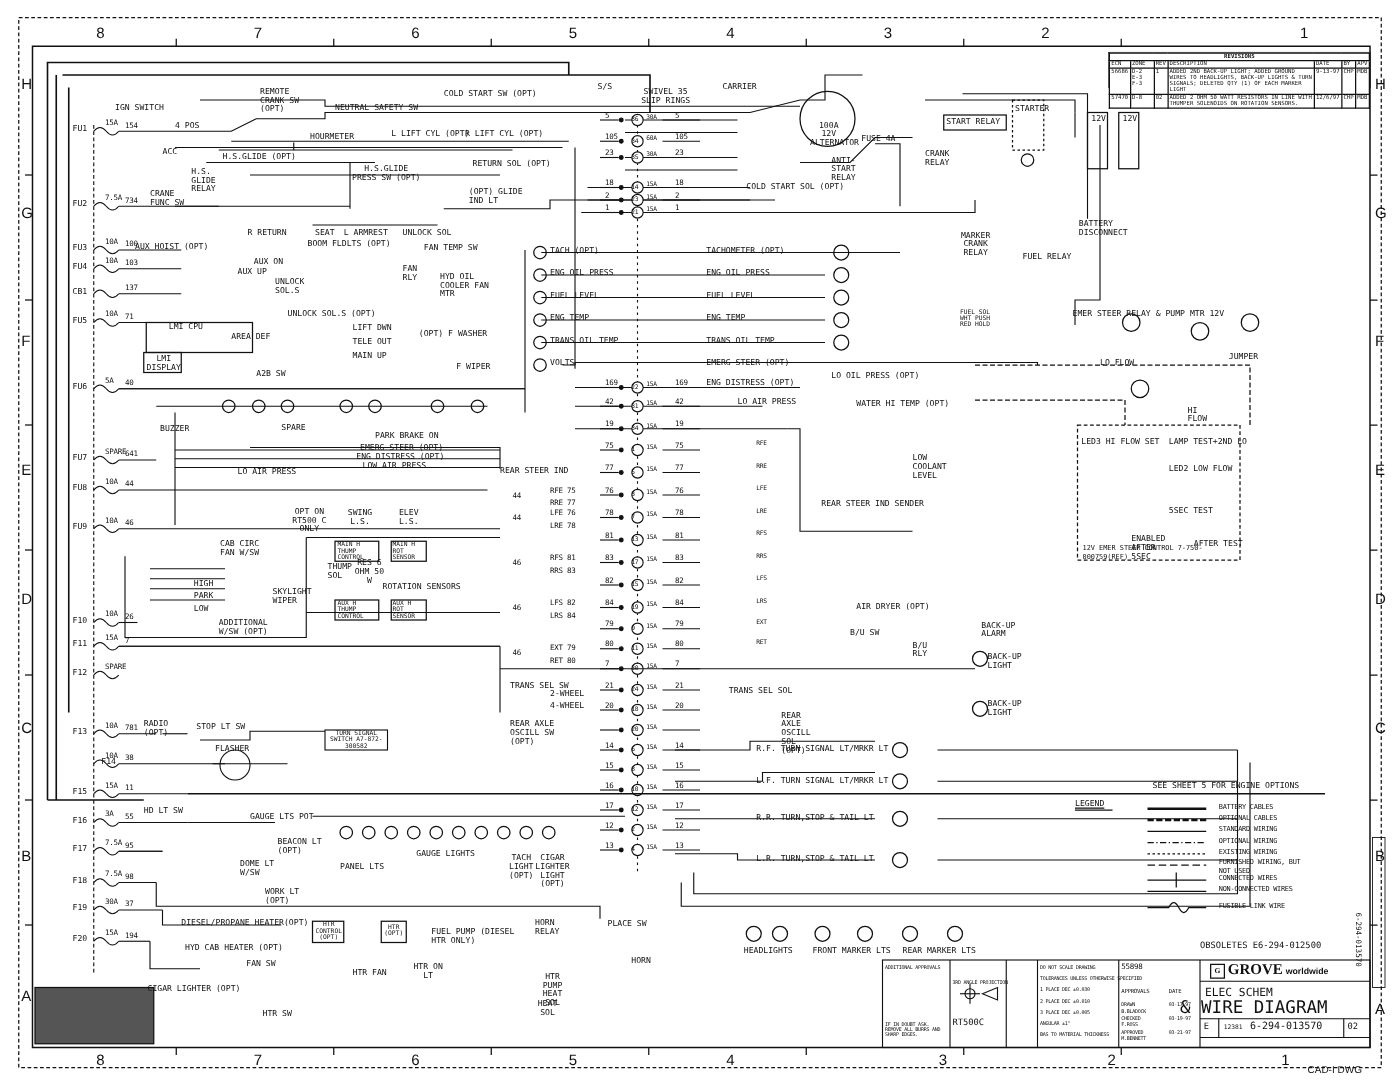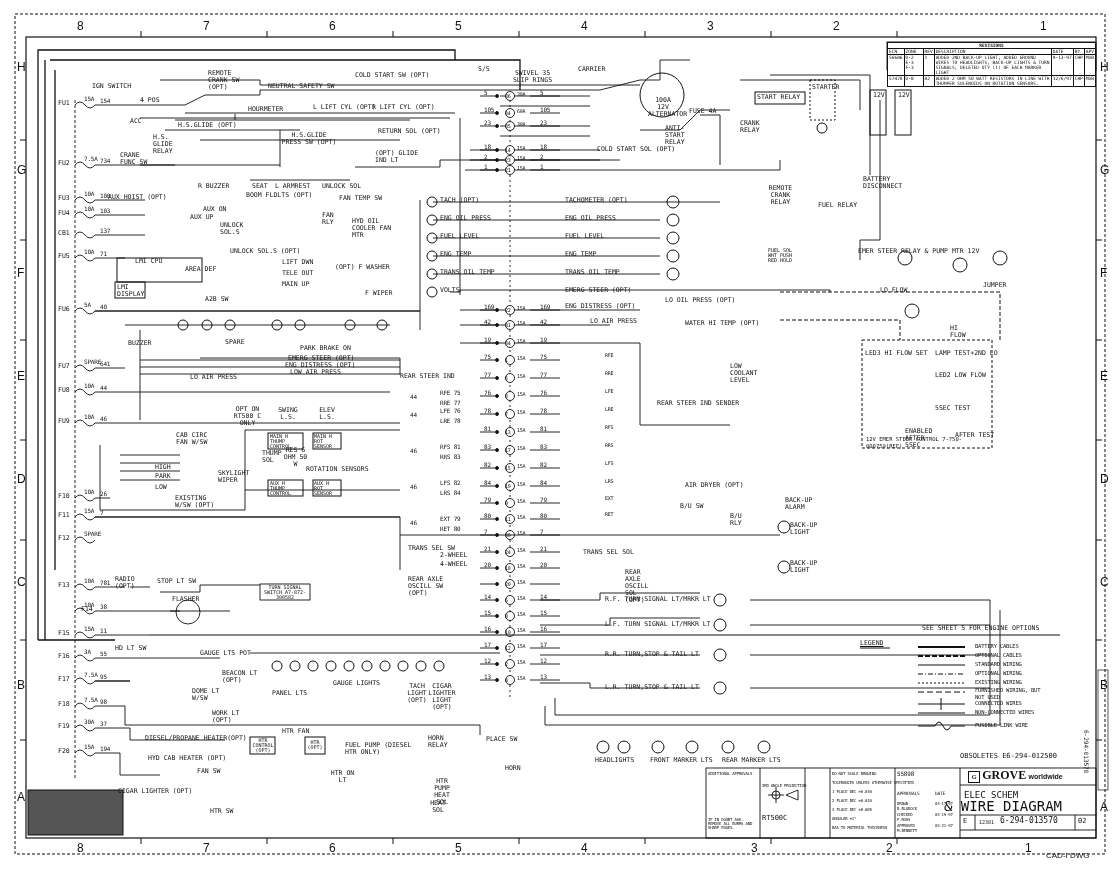--- a/index.html
+++ b/index.html
@@ -718,56 +718,56 @@
 <div class="lbl" style="left:355px;top:72px">COLD START SW (OPT)</div>
 <div class="lbl" style="left:248px;top:106px">HOURMETER</div>
 <div class="lbl" style="left:313px;top:104px">L LIFT CYL (OPT)</div>
 <div class="lbl" style="left:372px;top:104px">R LIFT CYL (OPT)</div>
 <div class="lbl" style="left:178px;top:122px">H.S.GLIDE (OPT)</div>
 <div class="lbl" style="left:153px;top:134px;width:28px;white-space:normal">H.S. GLIDE RELAY</div>
 <div class="lbl" style="left:280px;top:132px;width:58px;white-space:normal;text-align:center">H.S.GLIDE PRESS SW (OPT)</div>
 <div class="lbl" style="left:378px;top:128px">RETURN SOL (OPT)</div>
 <div class="lbl" style="left:375px;top:150px;width:45px;white-space:normal">(OPT) GLIDE IND LT</div>
 <div class="lbl" style="left:120px;top:152px;width:30px;white-space:normal">CRANE FUNC SW</div>
-<div class="lbl" style="left:198px;top:183px">R BUZZER</div>
+<div class="lbl" style="left:198px;top:183px">R RETURN</div>
 <div class="lbl" style="left:252px;top:183px">SEAT</div>
 <div class="lbl" style="left:275px;top:183px">L ARMREST</div>
 <div class="lbl" style="left:322px;top:183px">UNLOCK SOL</div>
 <div class="lbl" style="left:108px;top:194px">AUX HOIST (OPT)</div>
 <div class="lbl" style="left:203px;top:206px">AUX ON</div>
 <div class="lbl" style="left:190px;top:214px">AUX UP</div>
 <div class="lbl" style="left:220px;top:222px;width:25px;white-space:normal">UNLOCK SOL.S</div>
 <div class="lbl" style="left:246px;top:192px">BOOM FLDLTS (OPT)</div>
 <div class="lbl" style="left:339px;top:195px">FAN TEMP SW</div>
 <div class="lbl" style="left:322px;top:212px;width:15px;white-space:normal">FAN RLY</div>
 <div class="lbl" style="left:352px;top:218px;width:50px;white-space:normal">HYD OIL COOLER FAN MTR</div>
 <div class="lbl" style="left:230px;top:248px">UNLOCK SOL.S (OPT)</div>
 <div class="lbl" style="left:282px;top:259px">LIFT DWN</div>
 <div class="lbl" style="left:282px;top:270px">TELE OUT</div>
 <div class="lbl" style="left:282px;top:281px">MAIN UP</div>
 <div class="lbl" style="left:135px;top:258px">LMI CPU</div>
-<div class="lbl" style="left:117px;top:284px;width:28px;white-space:normal;">LMI DISPLAY</div>
+<div class="lbl" style="left:117px;top:284px;width:28px;white-space:normal;text-align:center">LMI DISPLAY</div>
 <div class="lbl" style="left:185px;top:266px">AREA DEF</div>
 <div class="lbl" style="left:205px;top:296px">A2B SW</div>
 <div class="lbl" style="left:335px;top:264px">(OPT) F WASHER</div>
 <div class="lbl" style="left:365px;top:290px">F WIPER</div>
 <div class="lbl" style="left:128px;top:340px">BUZZER</div>
 <div class="lbl" style="left:225px;top:339px">SPARE</div>
 <div class="lbl" style="left:300px;top:345px">PARK BRAKE ON</div>
 <div class="lbl" style="left:288px;top:355px">EMERG STEER (OPT)</div>
 <div class="lbl" style="left:285px;top:362px">ENG DISTRESS (OPT)</div>
 <div class="lbl" style="left:290px;top:369px">LOW AIR PRESS</div>
 <div class="lbl" style="left:190px;top:374px">LO AIR PRESS</div>
 <div class="lbl" style="left:400px;top:373px">REAR STEER IND</div>
 <div class="lbl" style="left:225px;top:406px;width:45px;white-space:normal;text-align:center">OPT ON RT500 C ONLY</div>
 <div class="lbl" style="left:278px;top:407px;width:20px;white-space:normal;text-align:center">SWING L.S.</div>
 <div class="lbl" style="left:318px;top:407px;width:18px;white-space:normal;text-align:center">ELEV L.S.</div>
 <div class="lbl" style="left:176px;top:432px;width:36px;white-space:normal">CAB CIRC FAN W/SW</div>
 <div class="lbl" style="left:218px;top:470px;width:30px;white-space:normal">SKYLIGHT WIPER</div>
-<div class="lbl" style="left:175px;top:495px;width:45px;white-space:normal">EXISTING W/SW (OPT)</div>
+<div class="lbl" style="left:175px;top:495px;width:45px;white-space:normal">ADDITIONAL W/SW (OPT)</div>
 <div class="lbl" style="left:155px;top:464px">HIGH</div>
 <div class="lbl" style="left:155px;top:473px">PARK</div>
 <div class="lbl" style="left:155px;top:484px">LOW</div>
 <div class="lbl" style="left:262px;top:450px;width:18px;white-space:normal">THUMP SOL</div>
 <div class="lbl" style="left:283px;top:447px;width:25px;white-space:normal;text-align:center">RES 6 OHM 50 W</div>
 <div class="lbl" style="left:270px;top:434px;width:32px;white-space:normal;font-size:5px;line-height:5px">MAIN H THUMP CONTROL</div>
 <div class="lbl" style="left:314px;top:434px;width:27px;white-space:normal;font-size:5px;line-height:5px">MAIN H ROT SENSOR</div>
 <div class="lbl" style="left:306px;top:466px">ROTATION SENSORS</div>
 <div class="lbl" style="left:270px;top:481px;width:32px;white-space:normal;font-size:5px;line-height:5px">AUX H THUMP CONTROL</div>
 <div class="lbl" style="left:314px;top:481px;width:27px;white-space:normal;font-size:5px;line-height:5px">AUX H ROT SENSOR</div>
@@ -782,21 +782,21 @@
 <div class="lbl" style="left:212px;top:710px;width:35px;white-space:normal">WORK LT (OPT)</div>
 <div class="lbl" style="left:272px;top:690px">PANEL LTS</div>
 <div class="lbl" style="left:333px;top:680px">GAUGE LIGHTS</div>
 <div class="lbl" style="left:406px;top:683px;width:22px;white-space:normal;text-align:center">TACH LIGHT (OPT)</div>
 <div class="lbl" style="left:428px;top:683px;width:28px;white-space:normal;text-align:center">CIGAR LIGHTER LIGHT (OPT)</div>
 <div class="lbl" style="left:145px;top:735px">DIESEL/PROPANE HEATER(OPT)</div>
 <div class="lbl" style="left:251px;top:738px;width:24px;white-space:normal;text-align:center;font-size:5px;line-height:5px">HTR CONTROL (OPT)</div>
 <div class="lbl" style="left:306px;top:740px;width:18px;white-space:normal;text-align:center;font-size:5px;line-height:5px">HTR (OPT)</div>
 <div class="lbl" style="left:345px;top:742px;width:70px;white-space:normal">FUEL PUMP (DIESEL HTR ONLY)</div>
 <div class="lbl" style="left:148px;top:755px">HYD CAB HEATER (OPT)</div>
-<div class="lbl" style="left:282px;top:728px">HTR FAN</div>
+<div class="lbl" style="left:282px;top:775px">HTR FAN</div>
 <div class="lbl" style="left:197px;top:768px">FAN SW</div>
 <div class="lbl" style="left:210px;top:808px">HTR SW</div>
 <div class="lbl" style="left:330px;top:770px;width:25px;white-space:normal;text-align:center">HTR ON LT</div>
 <div class="lbl" style="left:118px;top:788px">CIGAR LIGHTER (OPT)</div>
 <div class="lbl" style="left:428px;top:735px;width:20px;white-space:normal">HORN RELAY</div>
 <div class="lbl" style="left:486px;top:736px">PLACE SW</div>
 <div class="lbl" style="left:505px;top:765px">HORN</div>
 <div class="lbl" style="left:428px;top:778px;width:28px;white-space:normal;text-align:center">HTR PUMP HEAT SOL</div>
 <div class="lbl" style="left:428px;top:800px;width:20px;white-space:normal;text-align:center">HEAT SOL</div>
 
@@ -806,21 +806,21 @@
 <div class="lbl" style="left:648px;top:97px;width:30px;white-space:normal;text-align:center">100A 12V ALTERNATOR</div>
 <div class="lbl" style="left:689px;top:108px">FUSE 4A</div>
 <div class="lbl" style="left:665px;top:125px;width:22px;white-space:normal">ANTI-START RELAY</div>
 <div class="lbl" style="left:740px;top:120px;width:20px;white-space:normal">CRANK RELAY</div>
 <div class="lbl" style="left:757px;top:94px">START RELAY</div>
 <div class="lbl" style="left:812px;top:84px">STARTER</div>
 <div class="lbl" style="left:597px;top:146px">COLD START SOL (OPT)</div>
 <div class="lbl" style="left:863px;top:176px;width:35px;white-space:normal">BATTERY DISCONNECT</div>
 <div class="lbl" style="left:873px;top:92px">12V</div>
 <div class="lbl" style="left:898px;top:92px">12V</div>
-<div class="lbl" style="left:768px;top:185px;width:25px;white-space:normal;text-align:center">REMOTE CRANK RELAY</div>
+<div class="lbl" style="left:768px;top:185px;width:25px;white-space:normal;text-align:center">MARKER CRANK RELAY</div>
 <div class="lbl" style="left:818px;top:202px">FUEL RELAY</div>
 <div class="lbl" style="left:768px;top:248px;width:30px;white-space:normal;font-size:5px;line-height:5px">FUEL SOL WHT PUSH RED HOLD</div>
 
 <div class="lbl" style="left:440px;top:197px">TACH (OPT)</div>
 <div class="lbl" style="left:440px;top:215px">ENG OIL PRESS</div>
 <div class="lbl" style="left:440px;top:233px">FUEL LEVEL</div>
 <div class="lbl" style="left:440px;top:251px">ENG TEMP</div>
 <div class="lbl" style="left:440px;top:269px">TRANS OIL TEMP</div>
 <div class="lbl" style="left:440px;top:287px">VOLTS</div>
 <div class="lbl" style="left:565px;top:197px">TACHOMETER (OPT)</div>

